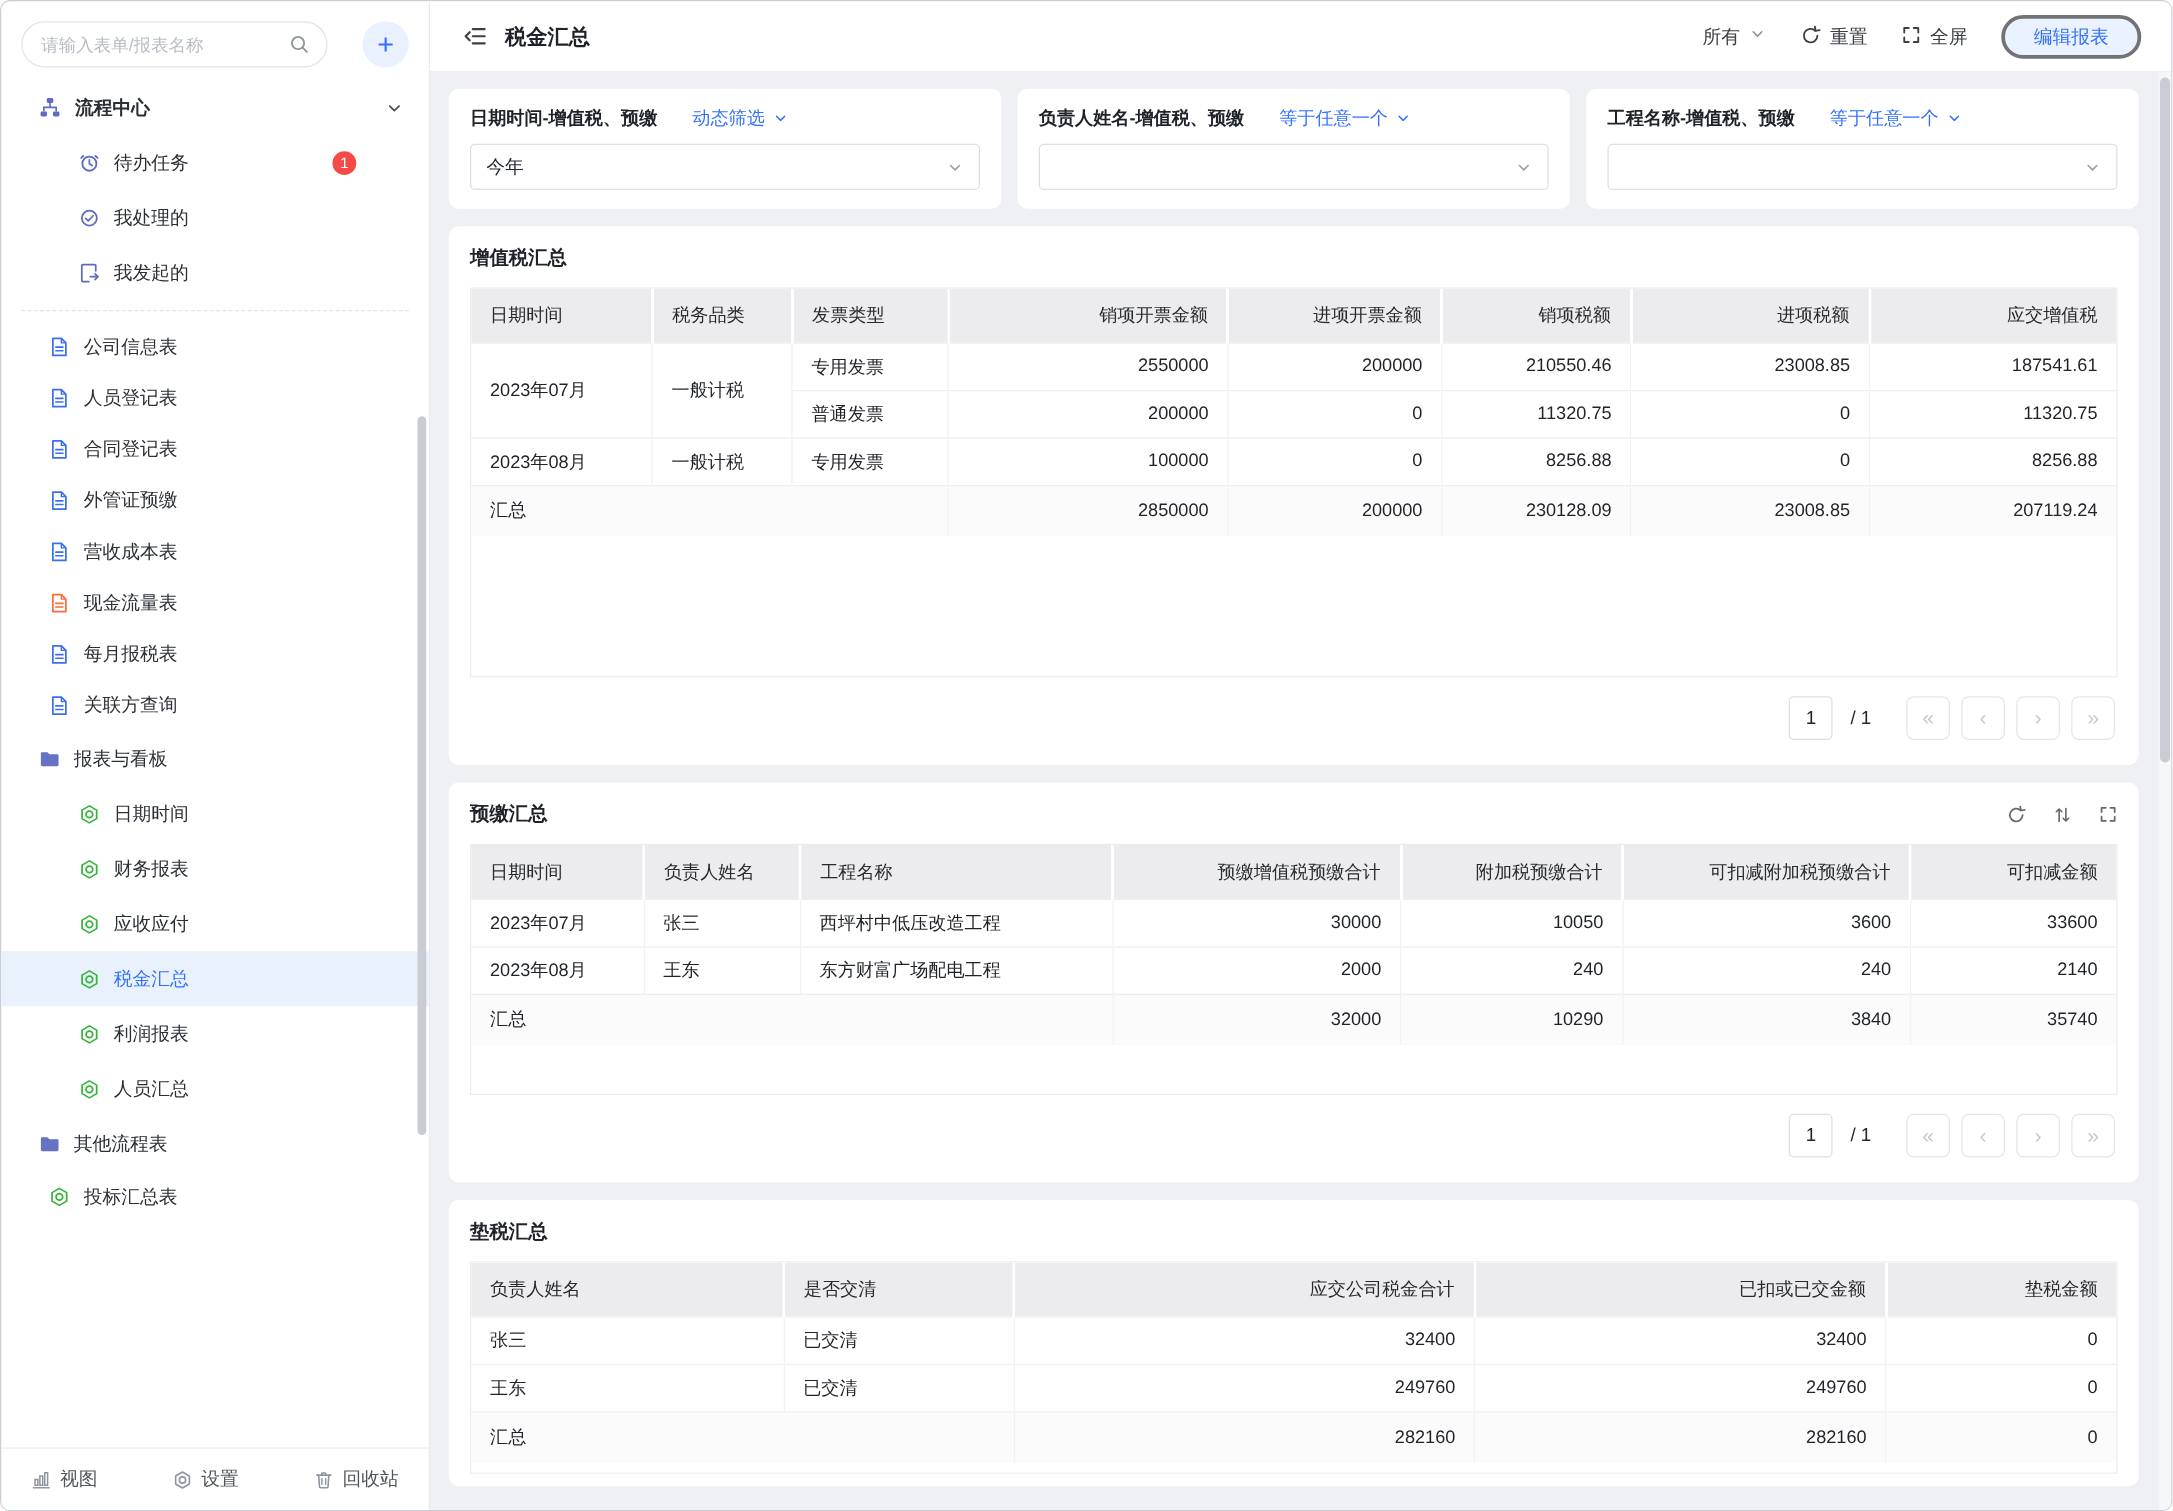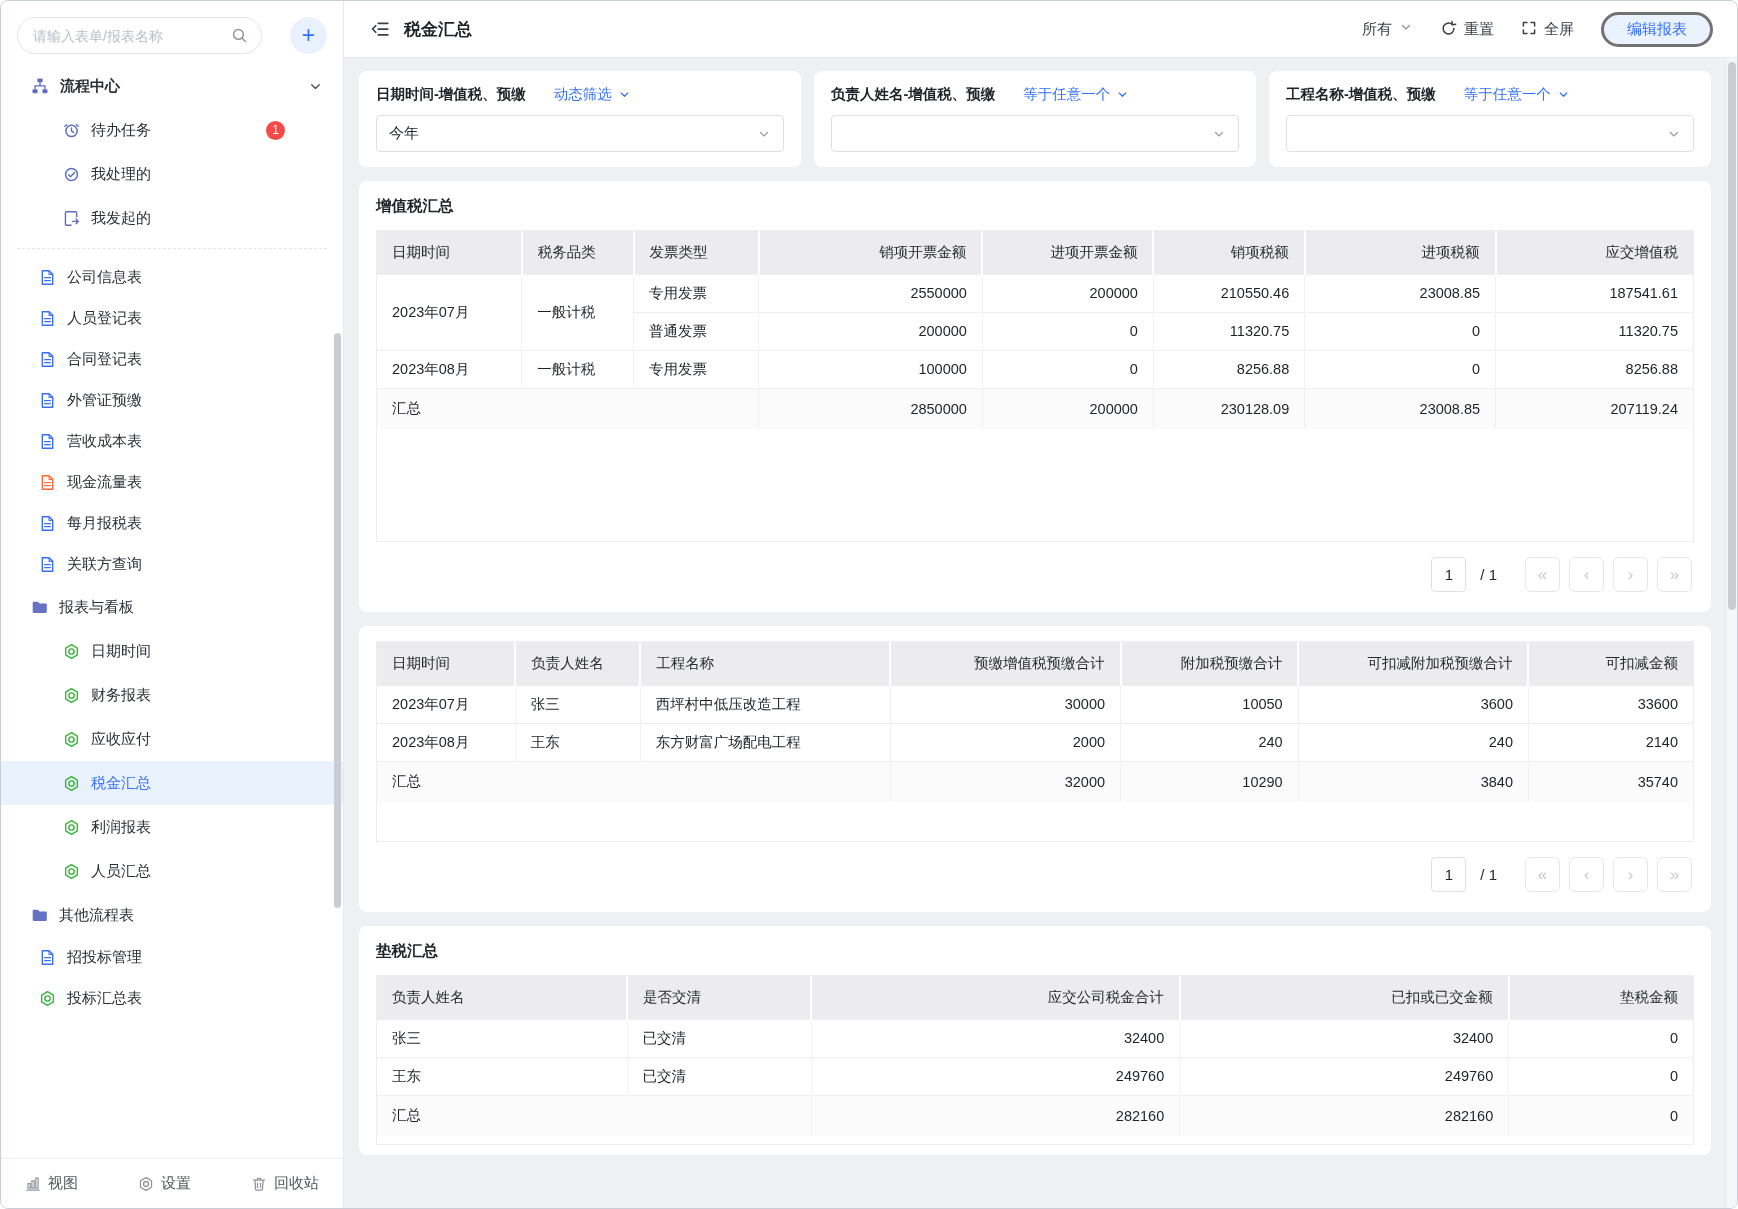--- a/index.html
+++ b/index.html
@@ -367,28 +367,20 @@
         <span class="lab">人员汇总</span>
       </div>
 
       <div class="side-row group" style="font-weight:400">
         <span class="icon" style="color:#6672c4">
             <svg width="17" height="17">
               <use href="#i-folder"></use>
             </svg>
           </span>
         <span class="lab">其他流程表</span>
-      </div>
-      <div class="side-row item">
-        <span class="icon" style="color:#3a6ff2">
-            <svg width="17" height="17">
-              <use href="#i-doc"></use>
-            </svg>
-          </span>
-        <span class="lab">招投标管理</span>
       </div>
       <div class="side-row item">
         <span class="icon" style="color:#34b53a">
             <svg width="17" height="17">
               <use href="#i-hexdot"></use>
             </svg>
           </span>
         <span class="lab">投标汇总表</span>
       </div>
     </div>
@@ -603,20 +595,40 @@
           <span class="pg-btns">
             <span class="pg-btn">«</span>
             <span class="pg-btn">‹</span>
             <span class="pg-btn">›</span>
             <span class="pg-btn">»</span>
           </span>
         </div>
       </section>
 
       <section class="card">
+        <div class="card-head">
+          <span class="card-title">预缴汇总</span>
+          <span class="card-icons">
+            <span class="icon">
+                <svg width="16" height="16">
+                  <use href="#i-refresh"></use>
+                </svg>
+              </span>
+            <span class="icon">
+                <svg width="16" height="16">
+                  <use href="#i-sort"></use>
+                </svg>
+              </span>
+            <span class="icon">
+                <svg width="15" height="15">
+                  <use href="#i-fullscreen"></use>
+                </svg>
+              </span>
+          </span>
+        </div>
         <div class="table-box box-prepay">
           <table>
             <colgroup>
               <col style="width:10.5%">
                 <col style="width:9.5%">
                 <col style="width:19%">
                 <col style="width:17.5%">
               <col style="width:13.5%">
                 <col style="width:17.5%">
                 <col>

